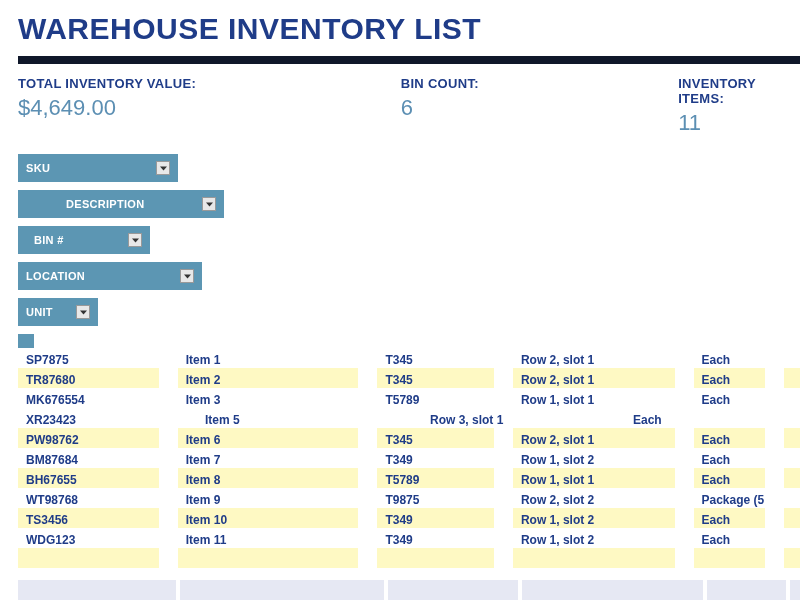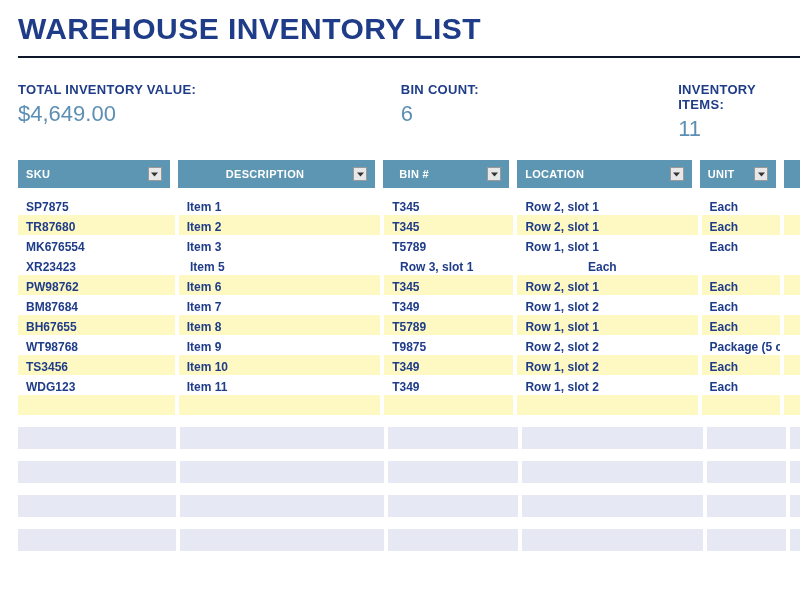--- a/index.html
+++ b/index.html
@@ -9,23 +9,23 @@
       width: 800px;
       height: 600px;
       overflow: hidden;
       padding: 12px 0 0 18px;
     }
     .title {
       color: #1f3c88;
       font-size: 30px;
       font-weight: 900;
       letter-spacing: 0.5px;
-      border-bottom: 2px solid #0f172a;
+      border-bottom: 8px solid #0f172a;
       padding-bottom: 10px;
-      margin-bottom: 24px;
+      margin-bottom: 12px;
     }
     .summary-row {
       display: flex;
       margin-bottom: 18px;
     }
     .summary-item {
       margin-right: 0;
     }
     .summary-label {
       color: #1f3c88;
@@ -41,21 +41,22 @@
     }
     .si-0 { width: 400px; }
     .si-1 { width: 290px; }
     .si-2 { }
     .table {
       display: block;
     }
     .table-header {
       display: flex;
       gap: 8px;
-      margin-bottom: 7px;
+      margin-bottom: 0;
+      flex-direction: column;
     }
     .th {
       background: #5c96b3;
       color: #ffffff;
       font-size: 11px;
       font-weight: 700;
       padding: 7px 8px;
       display: flex;
       align-items: center;
       justify-content: space-between;
@@ -78,21 +79,21 @@
     }
     .col-sku { width: 160px; }
     .col-desc { width: 206px; padding-left: 48px; }
     .col-bin { width: 132px; padding-left: 16px; }
     .col-loc { width: 184px; align-items: center; }
     .col-unit { width: 80px; }
     .col-extra { width: 10px; }
     .table-body { display: block; }
     .tr {
       display: flex;
-      gap: 4px;
+      gap: 19px;
       height: 20px;
     }
     .td {
       color: #1f3c88;
       font-size: 12px;
       font-weight: 600;
       padding: 5px 8px;
       white-space: nowrap;
       overflow: hidden;
     }

